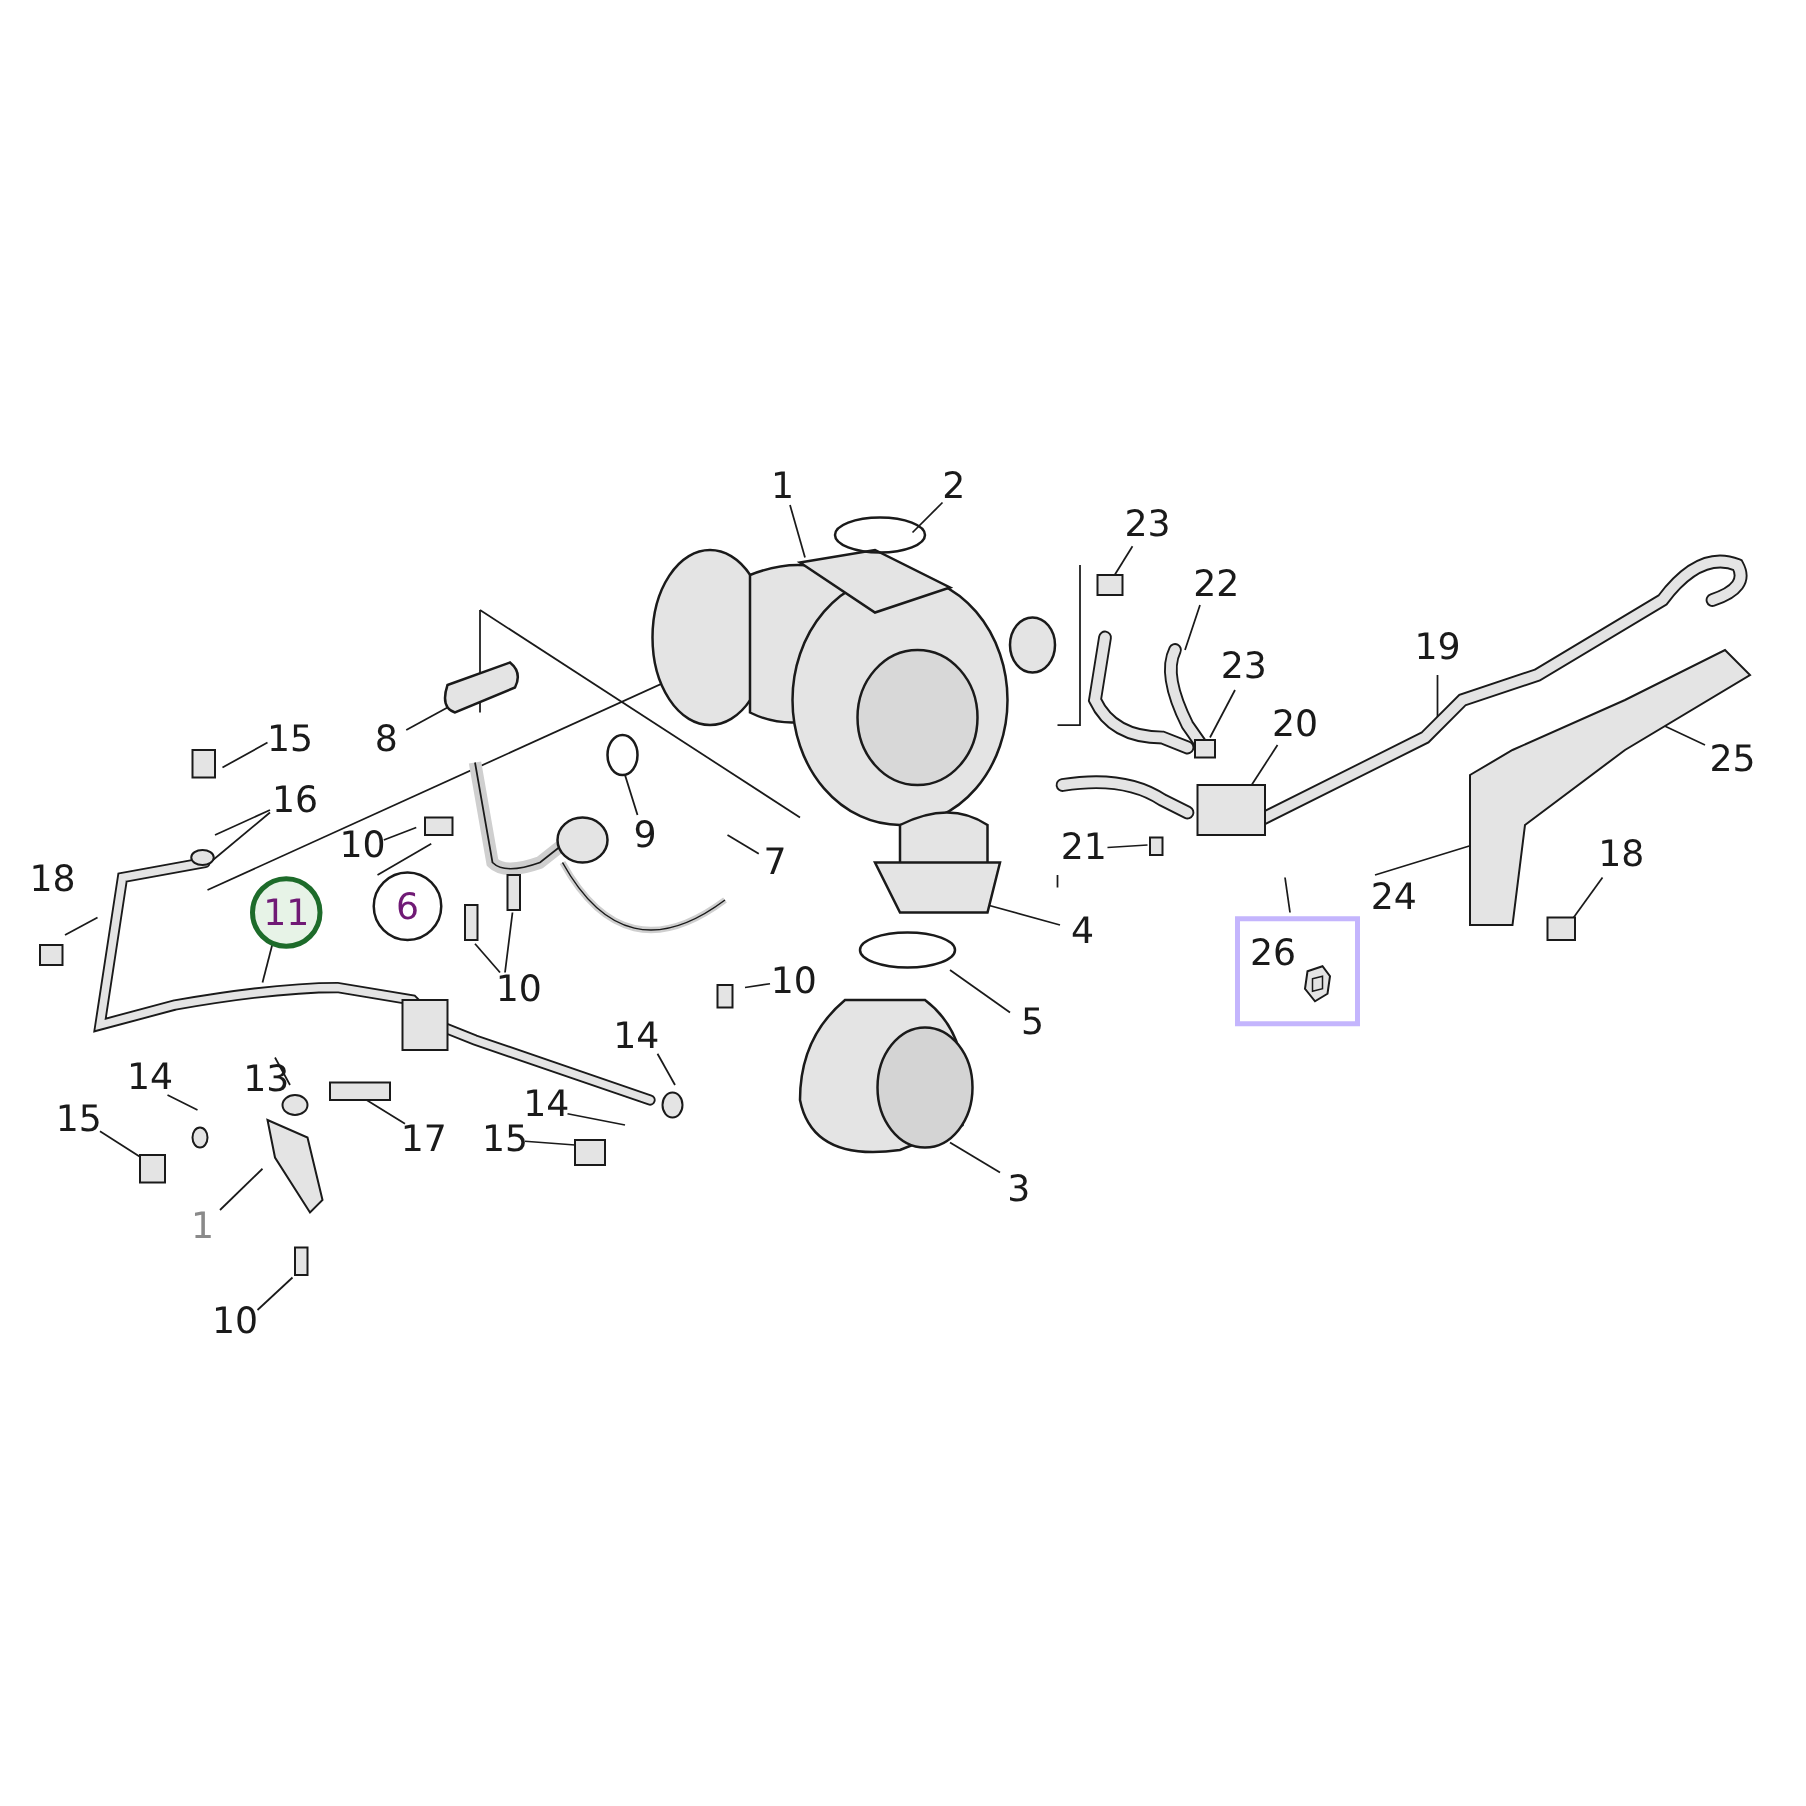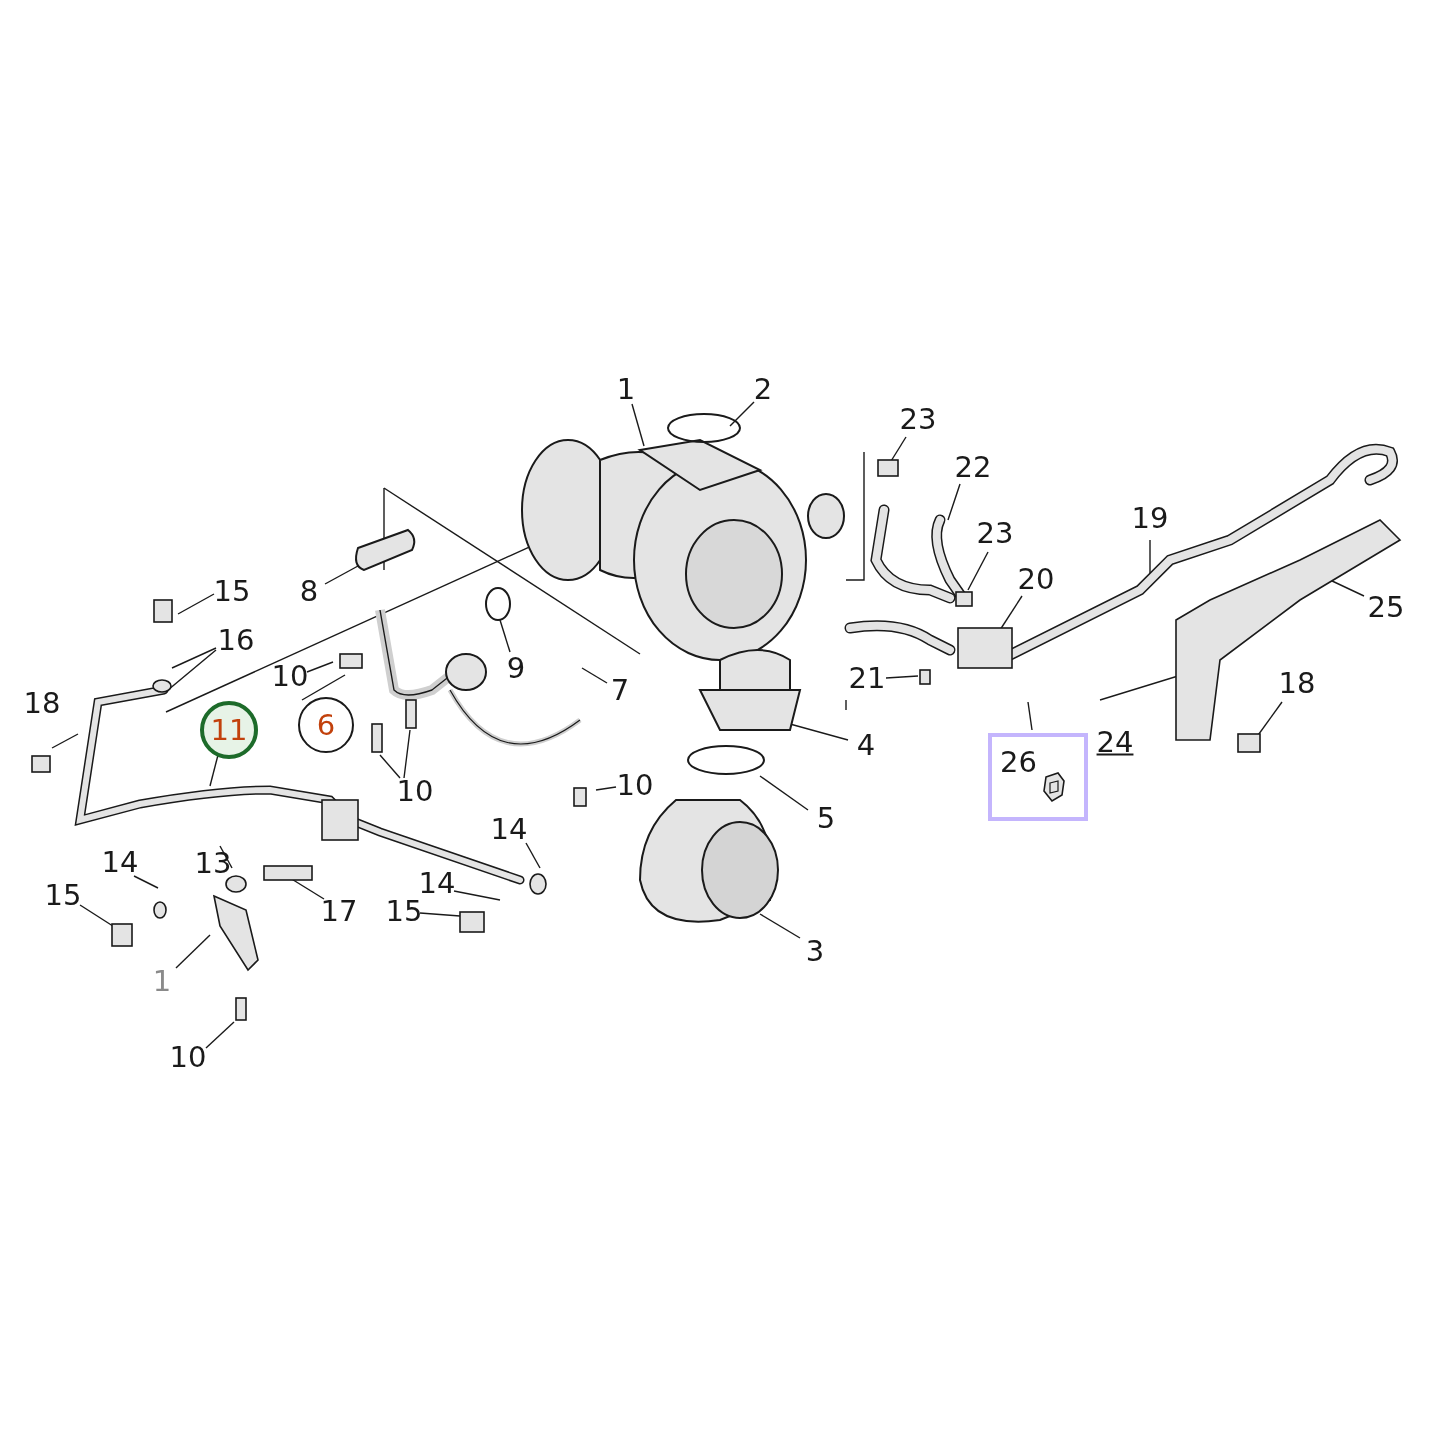--- a/index.html
+++ b/index.html
@@ -5,21 +5,21 @@
   html, body { margin:0; padding:0; background:#ffffff; }
   body { width:1445px; height:1445px; position:relative; overflow:hidden;
          font-family:"DejaVu Sans", "Liberation Sans", sans-serif; }
   #diagram { position:absolute; left:0; top:0; width:1445px; height:1445px; }
   .callout { position:absolute; font-size:29px; color:#1a1a1a; line-height:1;
              transform:translate(-50%,-50%); white-space:nowrap; cursor:pointer; }
   .callout.dim { color:#8a8a8a; }
   .circled { position:absolute; width:52px; height:52px; border-radius:50%;
              border:2px solid #1a1a1a; background:#fff; transform:translate(-50%,-50%);
              display:flex; align-items:center; justify-content:center;
-             font-size:29px; color:#c2410c; cursor:pointer; }
+             font-size:29px; color:#701a75; cursor:pointer; }
   .circled.selected { border:4px solid #1d6b2a; background:#e7f3e7; width:50px; height:50px; }
   .boxed { position:absolute; border:4px solid #c4b5fd; background:#fff; }
   .box-label { position:absolute; left:8px; top:8px; font-size:29px; color:#1a1a1a; }
 </style>
 </head>
 <body>
 
 <div id="diagram">
   <svg width="1445" height="1445" viewBox="0 0 1445 1445" style="position:absolute;left:0;top:0">
     <g fill="none" stroke="#1a1a1a" stroke-width="1.4">
@@ -165,21 +165,21 @@
       <div class="callout" style="left: 236px; top: 640px;">16</div>
       <div class="callout" style="left: 339px; top: 911px; text-align: center;">17</div>
       <div class="callout" style="left: 42px; top: 703px;">18</div>
       <div class="callout" style="left: 1297px; top: 683px;">18</div>
       <div class="callout" style="left: 1150px; top: 518px; text-align: right;">19</div>
       <div class="callout" style="left: 1036px; top: 579px;">20</div>
       <div class="callout" style="left: 867px; top: 678px;">21</div>
       <div class="callout" style="left: 973px; top: 467px;">22</div>
       <div class="callout" style="left: 918px; top: 419px;">23</div>
       <div class="callout" style="left: 995px; top: 533px;">23</div>
-      <div class="callout" style="left: 1115px; top: 742px; text-decoration: underline;">24</div>
+      <div class="callout" style="left: 1115px; top: 718px;">24</div>
       <div class="callout" style="left: 1386px; top: 607px;">25</div>
     </div>
 
   <div class="circled" style="left:326px;top:725px">
     <span>6</span>
   </div>
 
   <div class="circled selected" style="left:229px;top:730px">
     <span>11</span>
   </div>

